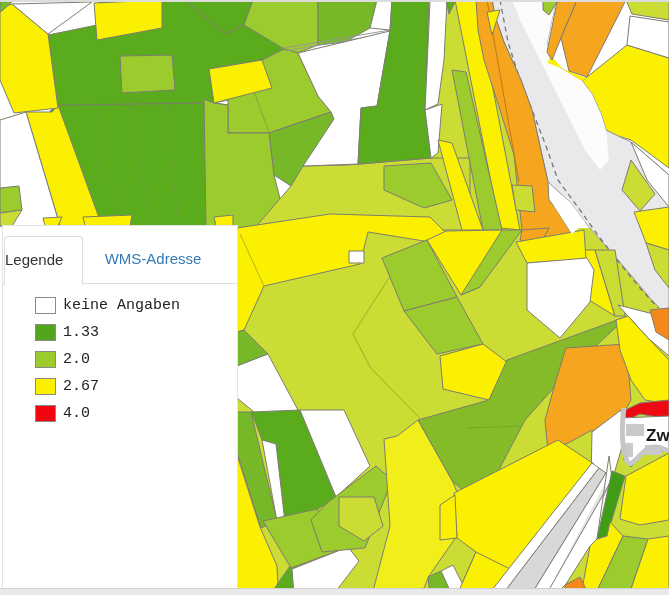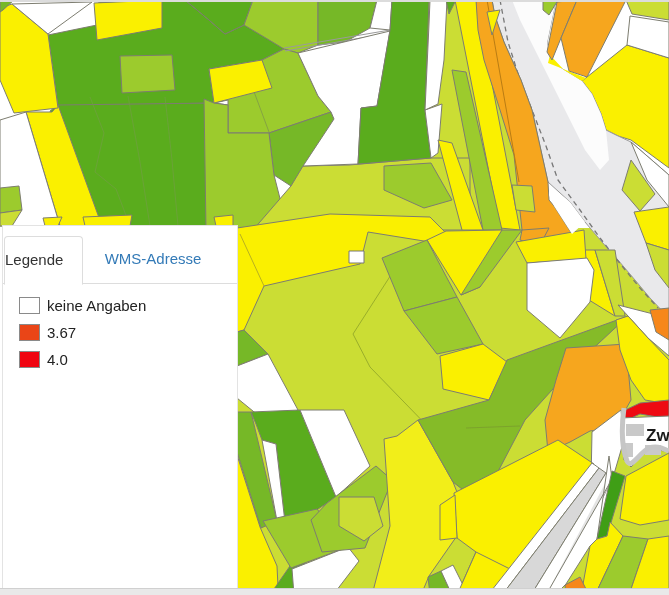--- a/index.html
+++ b/index.html
@@ -2,21 +2,21 @@
 <html><head>
 <meta charset="utf-8">
 <style>
   html,body{margin:0;padding:0;}
   body{width:669px;height:595px;overflow:hidden;position:relative;font-family:"Liberation Sans",sans-serif;background:#fff;}
   #map{position:absolute;left:0;top:0;}
   .panel{position:absolute;left:2px;top:225px;width:234px;height:365px;background:#fff;border-left:1px solid #e3e3e3;border-top:1px solid #e3e3e3;border-right:1px solid #e3e3e3;}
   .tabline{position:absolute;left:0px;top:57px;width:234px;height:0;border-top:1px solid #ddd;}
   .tab1{position:absolute;left:1px;top:10px;width:77px;height:47px;background:#fff;border:1px solid #ddd;border-bottom:1px solid #fff;border-radius:4px 4px 0 0;text-align:left;line-height:46px;font-size:15px;color:#333;}
   .tab2{position:absolute;left:95px;top:10px;width:110px;height:47px;text-align:center;line-height:46px;font-size:15px;color:#337ab7;}
-  .items{position:absolute;left:16px;top:66px;}
+  .items{position:absolute;left:32px;top:66px;font-family:Liberation Mono, monospace;}
   .item{height:27px;display:flex;align-items:center;font-size:15px;color:#222;}
   .sw{width:19px;height:15px;margin-right:7px;border:1px solid #8a8a8a;flex:none;}
   .bottombar{position:absolute;left:0;top:588px;width:669px;height:7px;background:#e9e9e9;border-top:1px solid #d0d0d0;}
   .topline{position:absolute;left:0;top:0;width:669px;height:2px;background:#dcdcdc;}
 </style>
 </head>
 <body>
 <svg id="map" width="669" height="595" viewBox="0 0 669 595">
 <g stroke="#7d7d70" stroke-width="1" stroke-linejoin="round">
 
@@ -166,17 +166,19 @@
 <text x="646" y="441" font-family="Liberation Sans, sans-serif" font-size="17" font-weight="bold" fill="#1a1a1a">Zw</text>
 </svg>
 
 <div class="topline"></div>
 <div class="panel">
   <div class="tabline"></div>
   <div class="tab1">Legende</div>
   <div class="tab2">WMS-Adresse</div>
   <div class="items">
     <div class="item"><span class="sw" style="background:#ffffff"></span>keine Angaben</div>
-    <div class="item"><span class="sw" style="background:#ea4517"></span>3.67</div>
+    <div class="item"><span class="sw" style="background:#52a51c"></span>1.33</div>
+    <div class="item"><span class="sw" style="background:#9ccb2d"></span>2.0</div>
+    <div class="item"><span class="sw" style="background:#faf000"></span>2.67</div>
     <div class="item"><span class="sw" style="background:#f00511"></span>4.0</div>
   </div>
 </div>
 <div class="bottombar"></div>
 
 </body></html>

